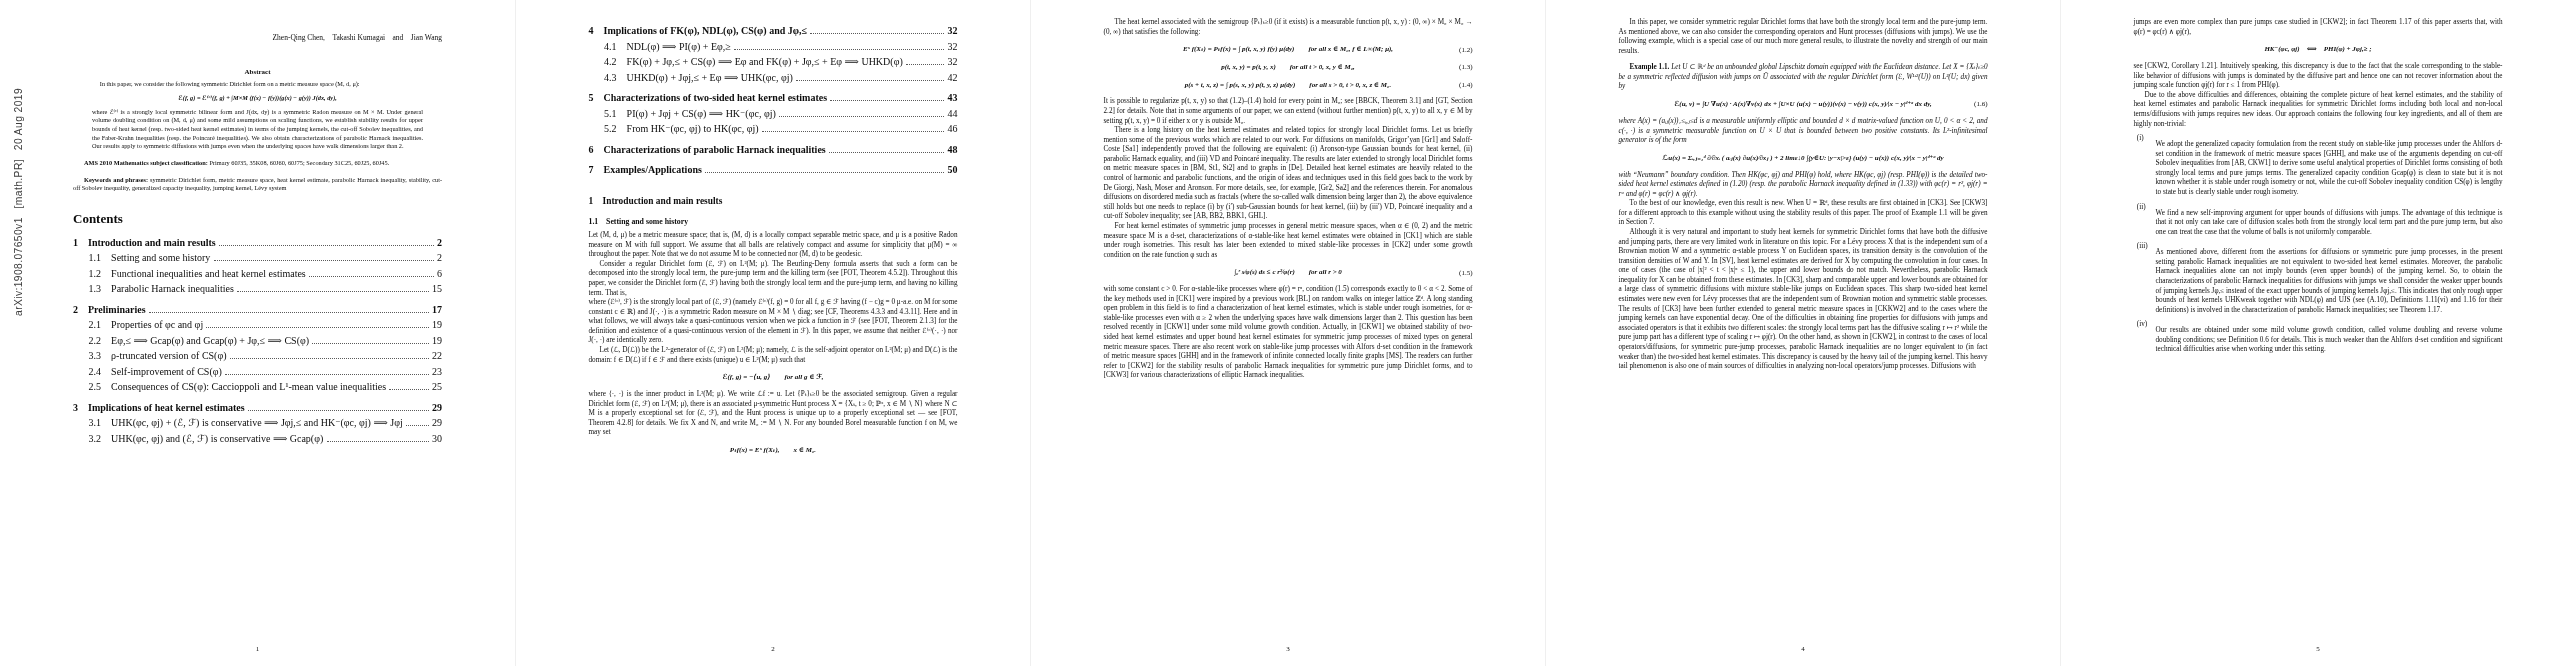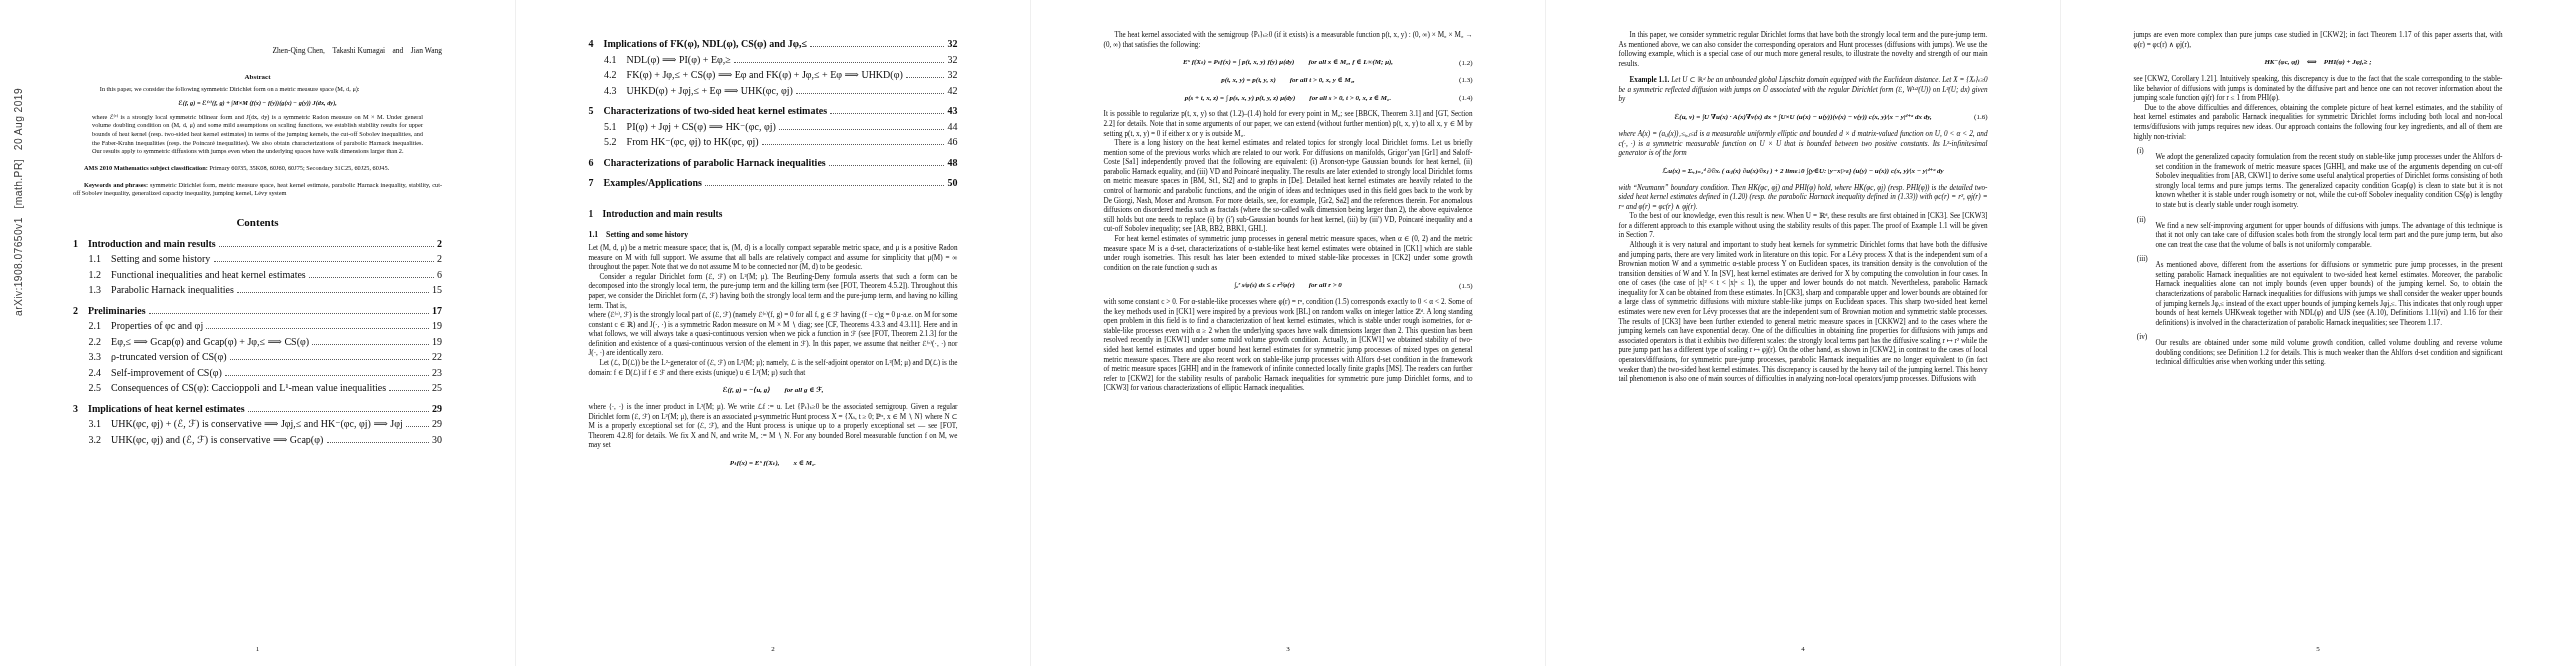--- a/index.html
+++ b/index.html
@@ -5,47 +5,47 @@
   * { box-sizing: border-box; margin: 0; padding: 0; }
   html, body { background: #ffffff; }
   body {
     width: 2576px; height: 667px; overflow: hidden;
     font-family: "Liberation Serif", "DejaVu Serif", "DejaVu Sans", serif;
     color: #0d0d0d;
   }
   .sheet { width: 2576px; height: 667px; display: flex; background: #fff; }
   .page { width: 515px; height: 667px; position: relative; background: #fff; overflow: hidden; flex: 0 0 515px; }
   .page + .page { border-left: 0.6px solid #efefef; }
-  .col { width: 369px; margin: 0 auto; padding-top: 31px; }
+  .col { width: 369px; margin: 0 auto; padding-top: 18px; }
   .pagenum { position: absolute; bottom: 14.5px; left: 0; right: 0; text-align: center; font-size: 7px; }
 
   .watermark {
     position: absolute; top: 316px; left: 13.3px;
     transform: rotate(-90deg); transform-origin: 0 0;
     white-space: nowrap;
     font-family: "Liberation Sans", "DejaVu Sans", sans-serif;
     font-size: 10.3px; letter-spacing: 0.4px; color: #3c3c3c;
   }
 
   .title { font-size: 11.7px; font-weight: bold; text-align: center; margin: 29px 32px 0; line-height: 1.28; }
   .authors { text-align: right; font-size: 7.5px; margin-top: 14.5px; }
-  .absheading { text-align: center; font-size: 7px; font-weight: bold; margin-top: 18px; }
+  .absheading { text-align: center; font-size: 7px; font-weight: bold; margin-top: 26px; }
   .abspara { font-size: 6.3px; line-height: 1.36; text-align: justify; margin: 4.4px 19px 0; text-indent: 7.8px; }
 
   p.body { font-size: 7.2px; line-height: 1.33; text-align: justify; text-indent: 11px; margin: 0; }
   .noindent { text-indent: 0 !important; }
 
   .labeled { text-indent: 0; margin-top: 6.7px; }
   .labeled .lbl { font-weight: bold; }
   .labeled.meta { font-size: 6.3px; line-height: 1.36; margin-top: 8.3px; }
   .labeled.example { font-style: italic; margin-top: 7px; }
   .labeled.example .lbl { font-style: normal; }
   p.body.example { font-style: italic; }
 
-  .contents { font-size: 11px; font-weight: bold; margin: 18px 0 7.8px; text-align: center; }
+  .contents { font-size: 13px; font-weight: bold; margin: 18px 0 7.8px; }
   .toc-row { display: flex; align-items: baseline; font-size: 10px; line-height: 1.55; }
   .toc-row.t1 { font-weight: bold; margin-top: 5px; }
   .toc-row.t2 { padding-left: 15.6px; }
   .toc-row .lab { flex: 0 1 auto; }
   .toc-row .dots { flex: 1 1 auto; min-width: 7.8px; border-bottom: 0.9px dotted #5a5a5a; margin: 0 3.3px 1.7px 3.3px; }
   .toc-row .pg { flex: 0 0 auto; }
 
   h3.h1 { font-size: 9.4px; margin: 18px 0 6.7px; }
   h4.h2 { font-size: 7.8px; margin: 11px 0 5.6px; }
 
@@ -266,19 +266,19 @@
         <div class="item">
           <span class="marker">(ii)</span>
           <div class="itext">We find a new self-improving argument for upper bounds of diffusions with jumps. The advantage of this technique is that it not only can take care of diffusion scales both from the strongly local term part and the pure jump term, but also one can treat the case that the volume of balls is not uniformly comparable.</div>
         </div>
         <div class="item">
           <span class="marker">(iii)</span>
           <div class="itext">As mentioned above, different from the assertions for diffusions or symmetric pure jump processes, in the present setting parabolic Harnack inequalities are not equivalent to two-sided heat kernel estimates. Moreover, the parabolic Harnack inequalities alone can not imply bounds (even upper bounds) of the jumping kernel. So, to obtain the characterizations of parabolic Harnack inequalities for diffusions with jumps we shall consider the weaker upper bounds of jumping kernels Jφ,≤ instead of the exact upper bounds of jumping kernels Jφj,≤. This indicates that only rough upper bounds of heat kernels UHKweak together with NDL(φ) and UJS (see (A.10), Definitions 1.11(vi) and 1.16 for their definitions) is involved in the characterization of parabolic Harnack inequalities; see Theorem 1.17.</div>
         </div>
         <div class="item">
           <span class="marker">(iv)</span>
-          <div class="itext">Our results are obtained under some mild volume growth condition, called volume doubling and reverse volume doubling conditions; see Definition 1.2 for details. This is much weaker than the Ahlfors d-set condition and significant technical difficulties arise when working under this setting.</div>
+          <div class="itext">Our results are obtained under some mild volume growth condition, called volume doubling and reverse volume doubling conditions; see Definition 0.6 for details. This is much weaker than the Ahlfors d-set condition and significant technical difficulties arise when working under this setting.</div>
         </div>
       </div>
     <div class="pagenum">5</div>
   </section>
 </div>
 
 
 </body></html>

